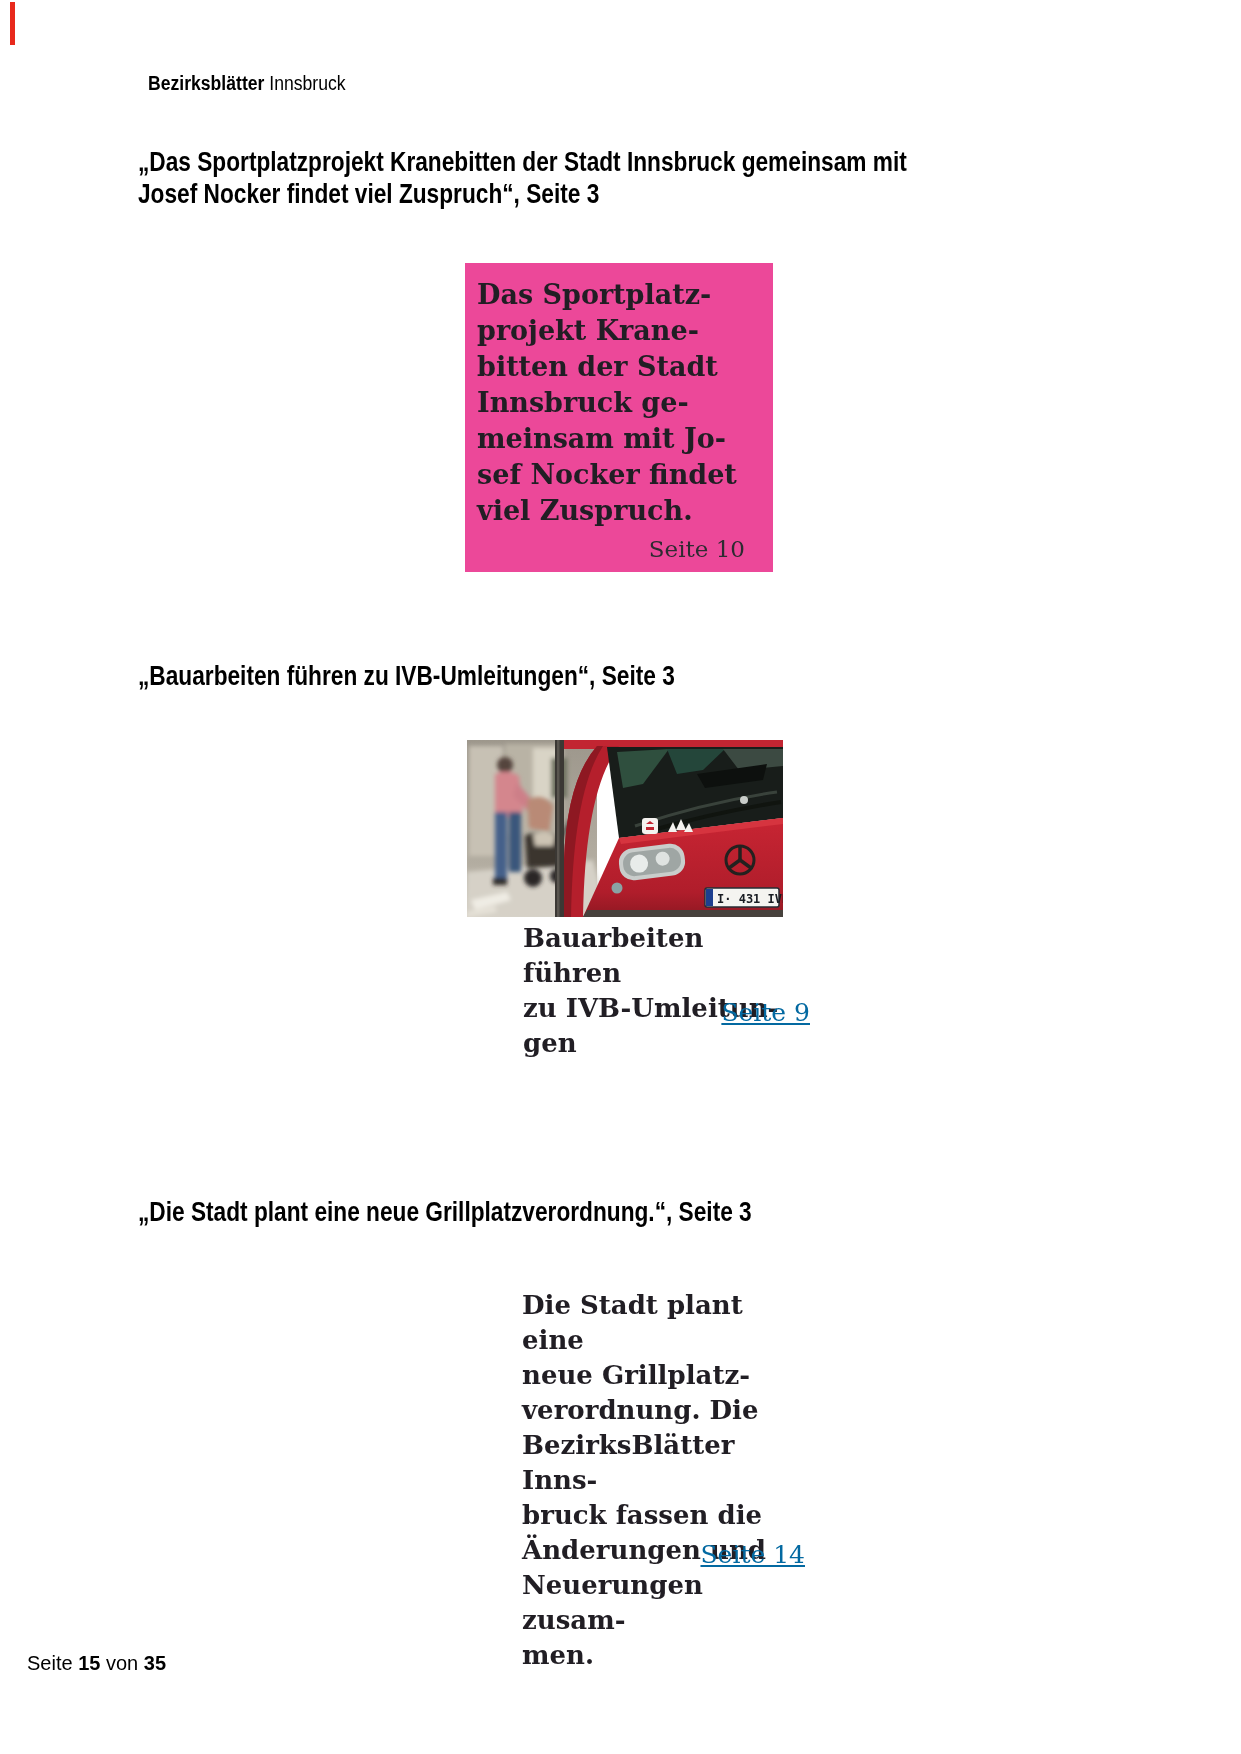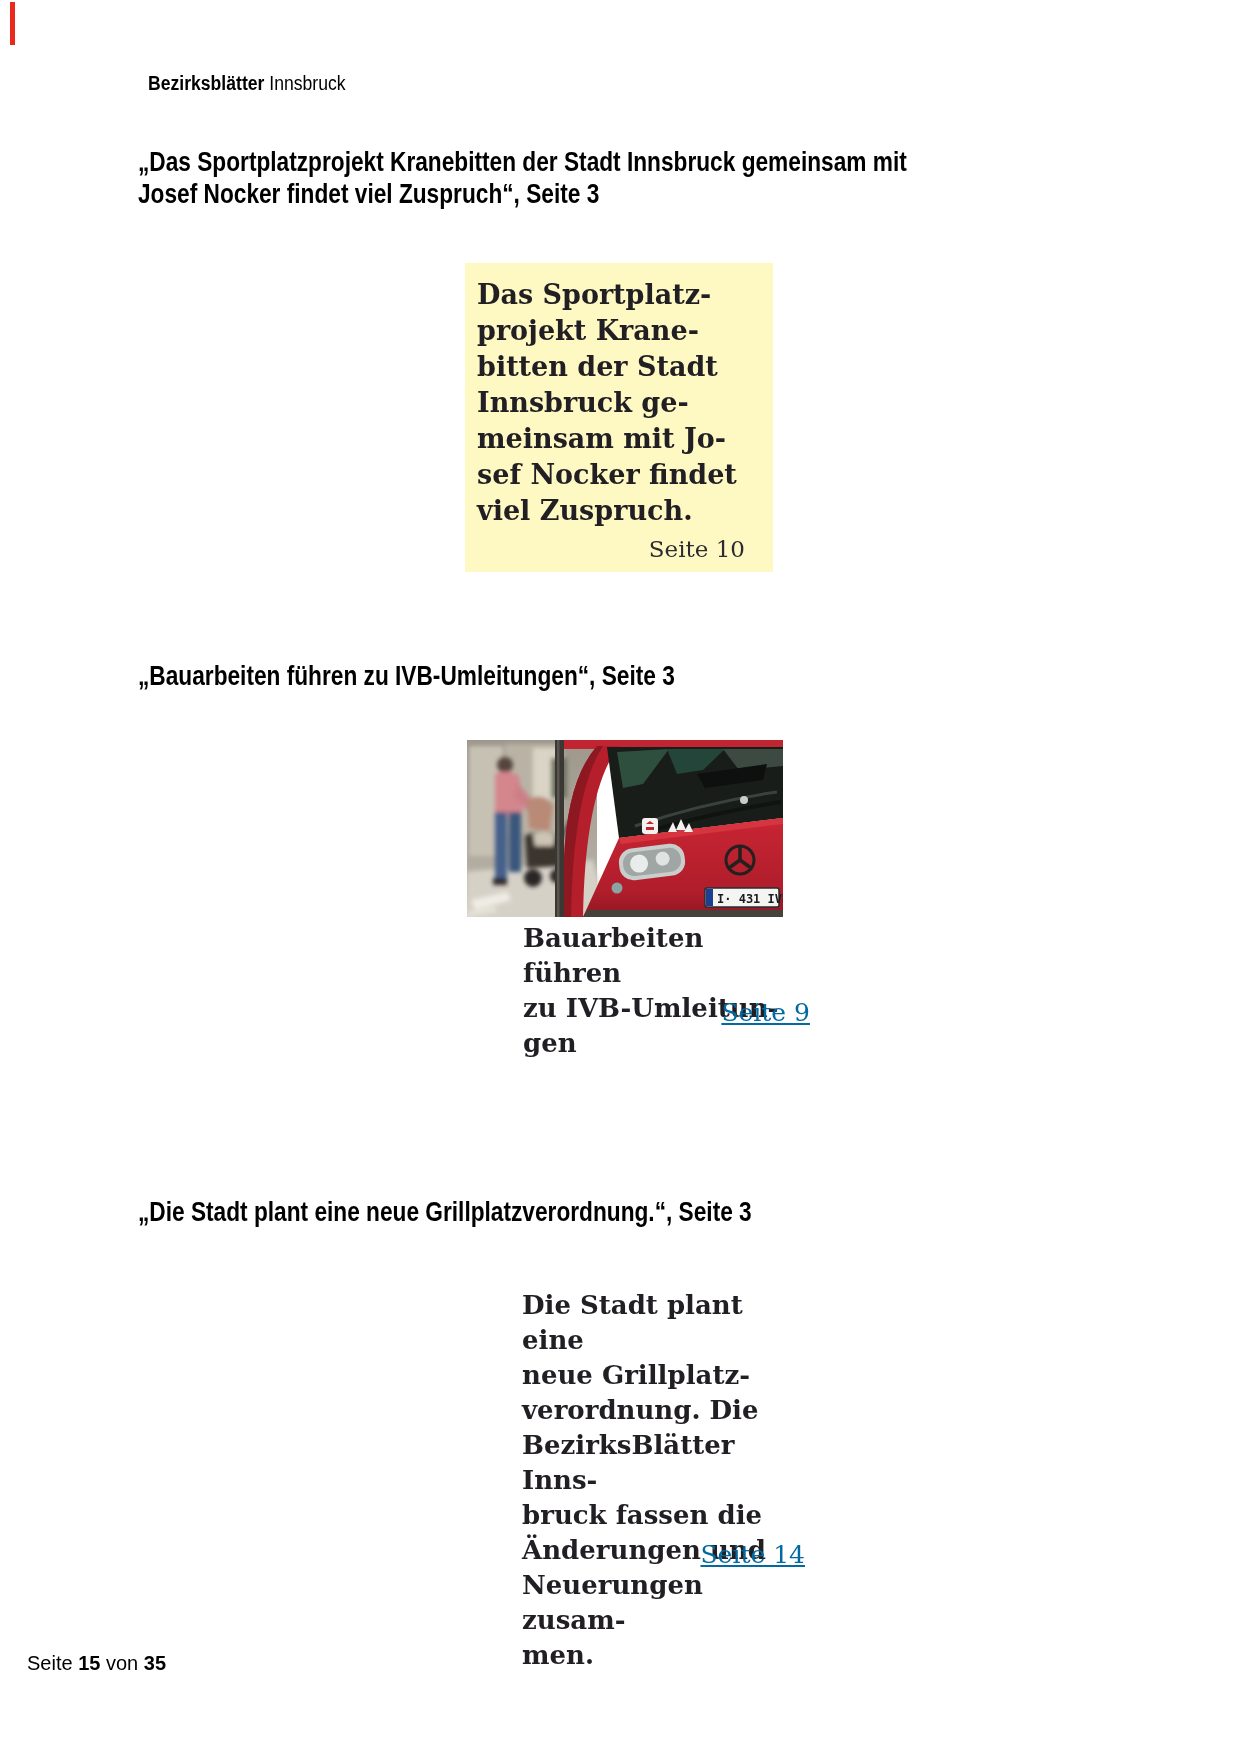--- a/index.html
+++ b/index.html
@@ -26,21 +26,21 @@
     line-height:32px;white-space:pre-line;
     transform:scaleX(.84);transform-origin:left top;
     width:1100px;
   }
   #h1{top:146px;}
   #h2{top:660px;}
   #h3{top:1196px;}
   .clipbox{
     position:absolute;left:465px;top:263px;
     width:308px;height:309px;
-    background:#fef9c3;
+    background:#ec4899;
     box-sizing:border-box;
   }
   .clip-text{
     font-family:"DejaVu Serif",serif;font-weight:bold;
     color:#211e24;white-space:pre-line;
   }
   .clipbox .clip-text{
     position:absolute;left:12px;top:14px;
     font-size:27px;line-height:36px;width:290px;
   }

